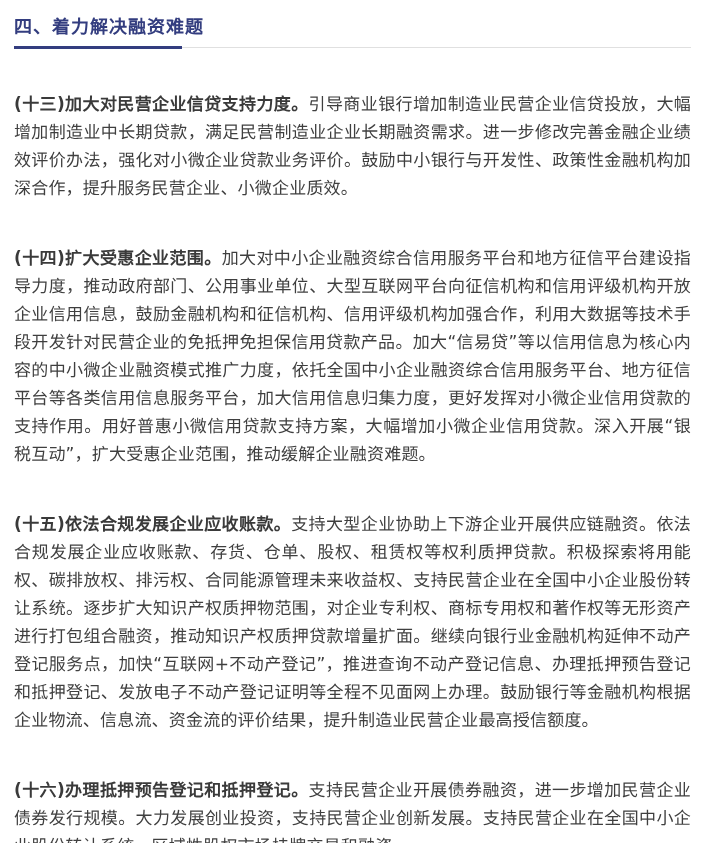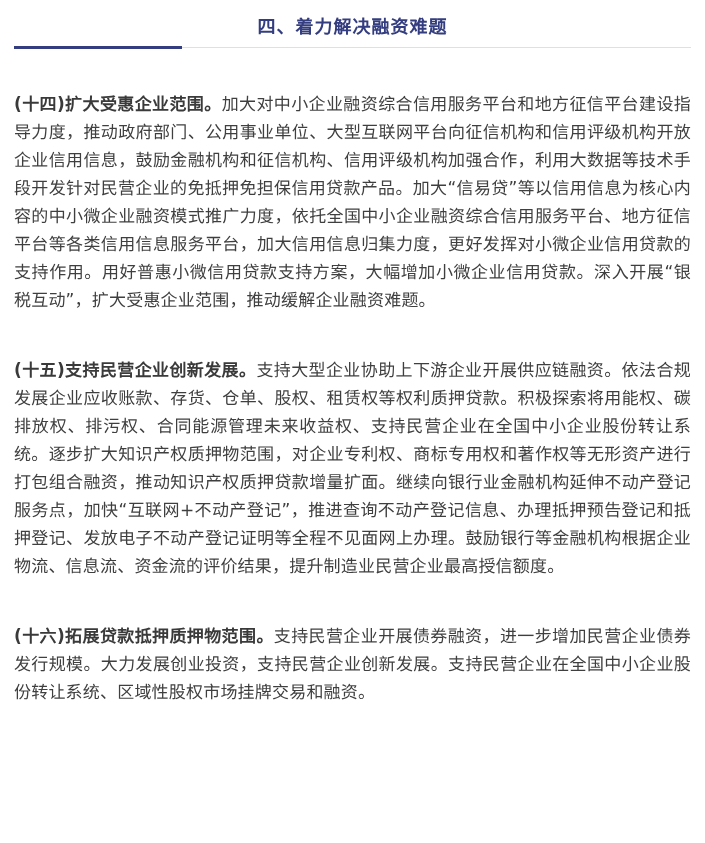--- a/index.html
+++ b/index.html
@@ -19,21 +19,20 @@
     padding-bottom: 9px;
     border-bottom: 1px solid #e0e0e0;
     margin-bottom: 2px;
   }
   .section-title {
     font-size: 18px;
     line-height: 22px;
     font-weight: bold;
     color: #333d7f;
     letter-spacing: 1px;
-    text-align: center;
   }
   .accent-bar {
     position: absolute;
     left: 0;
     bottom: -2px;
     width: 168px;
     height: 3px;
     background: #333d7f;
   }
   .doc-paragraph {
@@ -53,20 +52,21 @@
 </head>
 <body>
 
 <div class="page">
 
   <div class="section-header">
     <h1 class="section-title">四、着力解决融资难题</h1>
     <div class="accent-bar"></div>
   </div>
 
+  <p class="doc-paragraph"><span class="lead">(十三)加大对民营企业信贷支持力度。</span><span>引导商业银行增加制造业民营企业信贷投放，大幅增加制造业中长期贷款，满足民营制造业企业长期融资需求。进一步修改完善金融企业绩效评价办法，强化对小微企业贷款业务评价。鼓励中小银行与开发性、政策性金融机构加深合作，提升服务民营企业、小微企业质效。</span></p>
 
   <p class="doc-paragraph"><span class="lead">(十四)扩大受惠企业范围。</span><span>加大对中小企业融资综合信用服务平台和地方征信平台建设指导力度，推动政府部门、公用事业单位、大型互联网平台向征信机构和信用评级机构开放企业信用信息，鼓励金融机构和征信机构、信用评级机构加强合作，利用大数据等技术手段开发针对民营企业的免抵押免担保信用贷款产品。加大“信易贷”等以信用信息为核心内容的中小微企业融资模式推广力度，依托全国中小企业融资综合信用服务平台、地方征信平台等各类信用信息服务平台，加大信用信息归集力度，更好发挥对小微企业信用贷款的支持作用。用好普惠小微信用贷款支持方案，大幅增加小微企业信用贷款。深入开展“银税互动”，扩大受惠企业范围，推动缓解企业融资难题。</span></p>
 
-  <p class="doc-paragraph"><span class="lead">(十五)支持民营企业创新发展。</span><span>支持大型企业协助上下游企业开展供应链融资。依法合规发展企业应收账款、存货、仓单、股权、租赁权等权利质押贷款。积极探索将用能权、碳排放权、排污权、合同能源管理未来收益权、支持民营企业在全国中小企业股份转让系统。逐步扩大知识产权质押物范围，对企业专利权、商标专用权和著作权等无形资产进行打包组合融资，推动知识产权质押贷款增量扩面。继续向银行业金融机构延伸不动产登记服务点，加快“互联网+不动产登记”，推进查询不动产登记信息、办理抵押预告登记和抵押登记、发放电子不动产登记证明等全程不见面网上办理。鼓励银行等金融机构根据企业物流、信息流、资金流的评价结果，提升制造业民营企业最高授信额度。</span></p>
+  <p class="doc-paragraph"><span class="lead">(十五)依法合规发展企业应收账款。</span><span>支持大型企业协助上下游企业开展供应链融资。依法合规发展企业应收账款、存货、仓单、股权、租赁权等权利质押贷款。积极探索将用能权、碳排放权、排污权、合同能源管理未来收益权、支持民营企业在全国中小企业股份转让系统。逐步扩大知识产权质押物范围，对企业专利权、商标专用权和著作权等无形资产进行打包组合融资，推动知识产权质押贷款增量扩面。继续向银行业金融机构延伸不动产登记服务点，加快“互联网+不动产登记”，推进查询不动产登记信息、办理抵押预告登记和抵押登记、发放电子不动产登记证明等全程不见面网上办理。鼓励银行等金融机构根据企业物流、信息流、资金流的评价结果，提升制造业民营企业最高授信额度。</span></p>
 
-  <p class="doc-paragraph"><span class="lead">(十六)拓展贷款抵押质押物范围。</span><span>支持民营企业开展债券融资，进一步增加民营企业债券发行规模。大力发展创业投资，支持民营企业创新发展。支持民营企业在全国中小企业股份转让系统、区域性股权市场挂牌交易和融资。</span></p>
+  <p class="doc-paragraph"><span class="lead">(十六)办理抵押预告登记和抵押登记。</span><span>支持民营企业开展债券融资，进一步增加民营企业债券发行规模。大力发展创业投资，支持民营企业创新发展。支持民营企业在全国中小企业股份转让系统、区域性股权市场挂牌交易和融资。</span></p>
 
 </div>
 
 </body></html>

